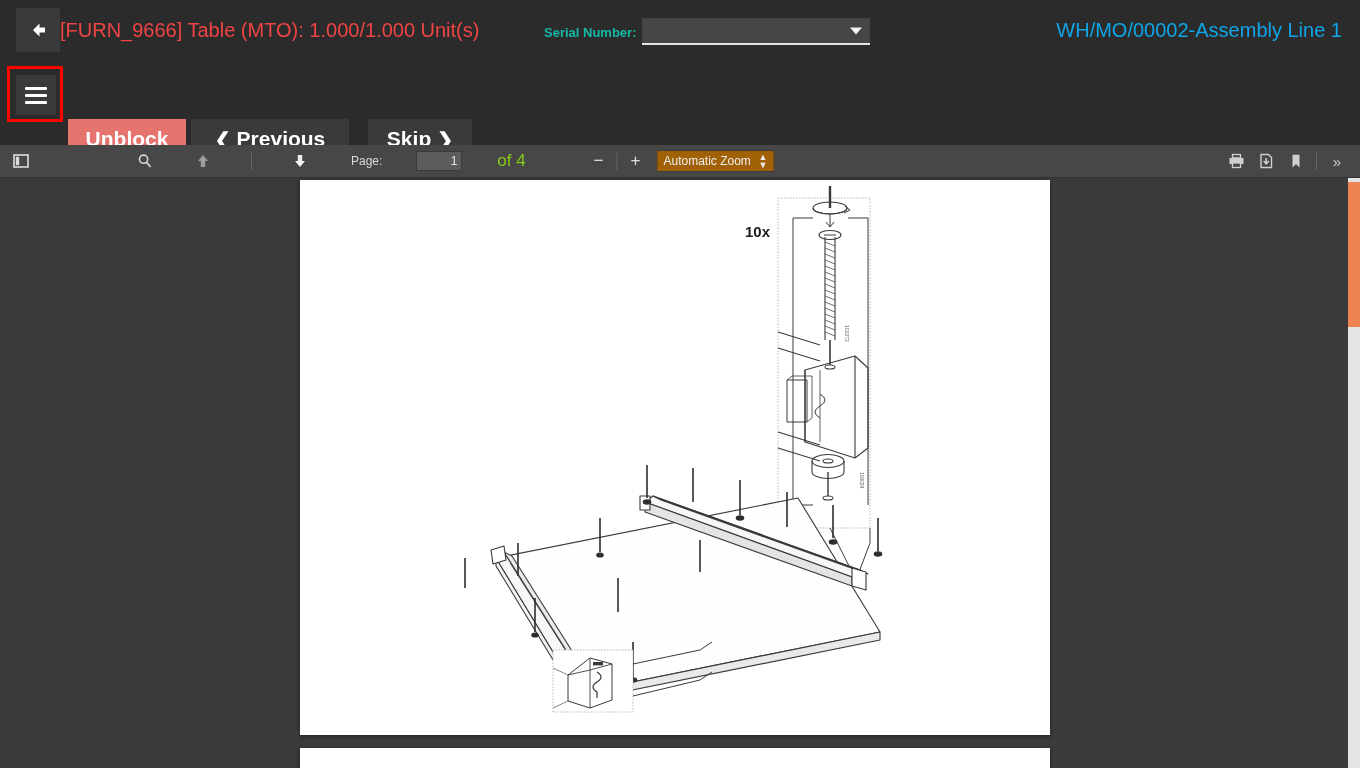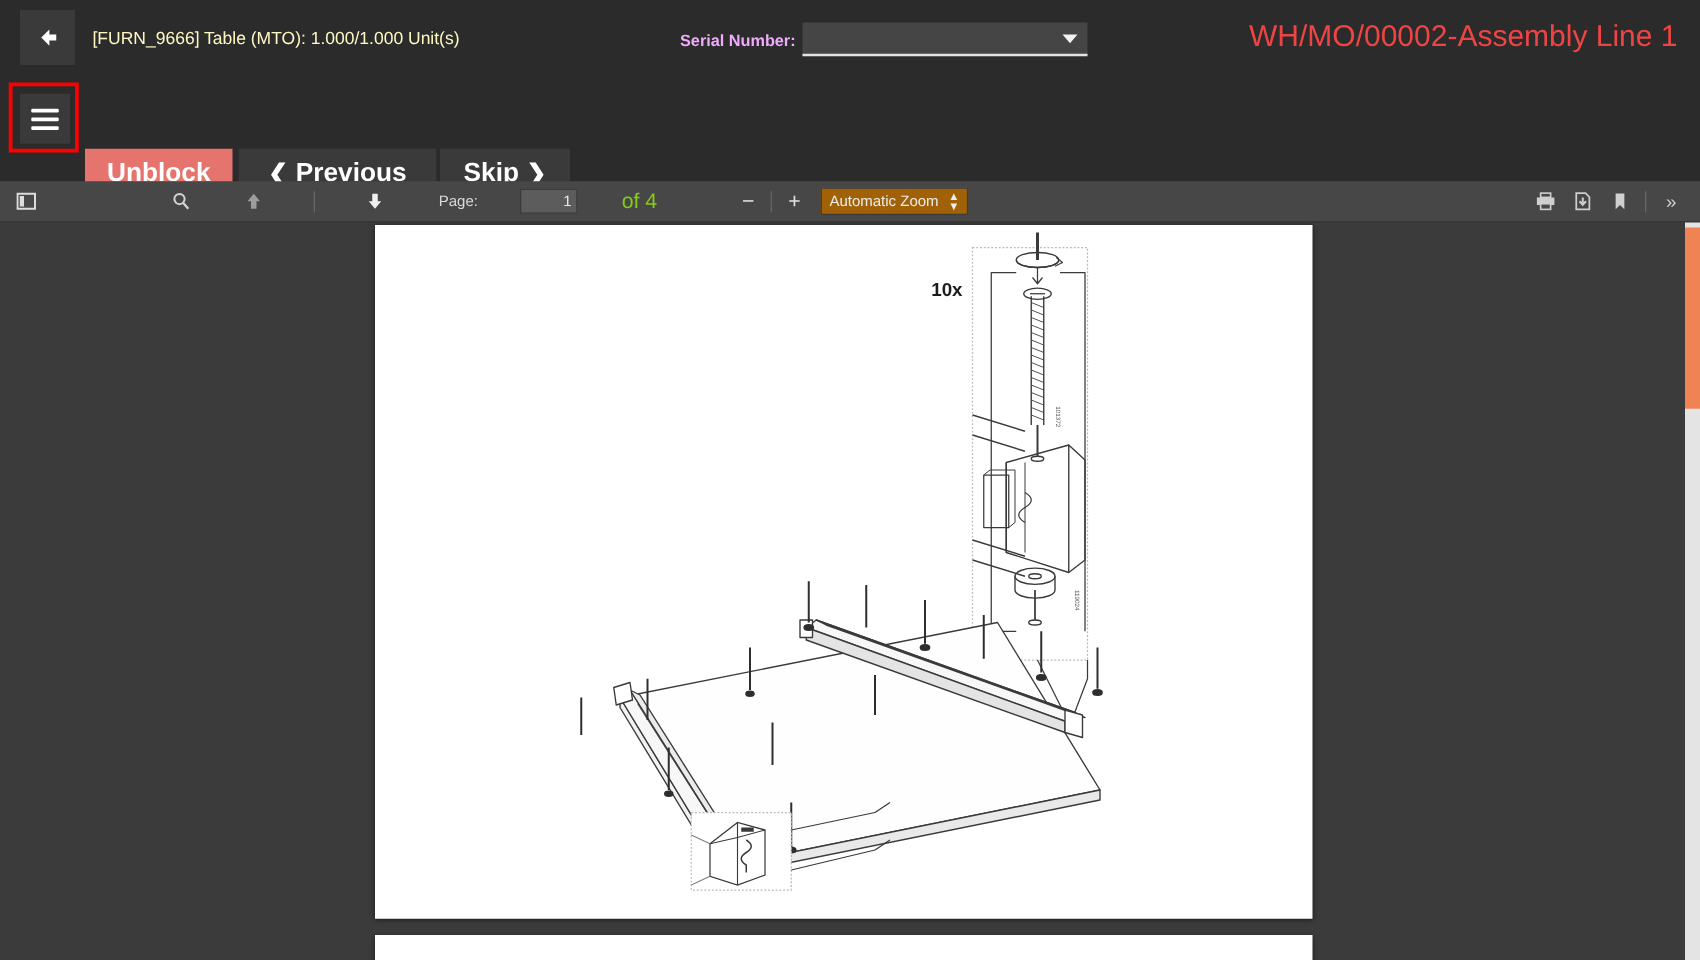--- a/index.html
+++ b/index.html
@@ -22,32 +22,31 @@
   .back-btn {
     width: 44px; height: 44px;
     margin-left: 16px;
     background: #3a3a3a;
     display: flex; align-items: center; justify-content: center;
     cursor: pointer;
     flex: 0 0 auto;
   }
   .back-btn svg { display: block; }
   .wo-title {
-    margin-left: 14px;
-    color: #fef9c3;
-    font-size: 14px;
+    color: #ef4444;
+    font-size: 20px;
     white-space: nowrap;
     flex: 0 0 auto;
   }
   .serial-wrap {
     position: absolute; left: 544px; top: 18px;
     display: flex; align-items: flex-end;
   }
   .serial-label {
-    color: #f0abfc;
+    color: #14b8a6;
     font-size: 13px; font-weight: bold;
     padding-bottom: 5px;
     white-space: nowrap;
   }
   .serial-select {
     margin-left: 6px;
     width: 228px; height: 27px;
     background: #454545;
     border: none;
     border-bottom: 2px solid #e3e3e3;
@@ -63,22 +62,22 @@
     position: absolute; right: 8px; top: 50%;
     transform: translateY(-50%);
     width: 0; height: 0;
     border-left: 6px solid transparent;
     border-right: 6px solid transparent;
     border-top: 7px solid #f2f2f2;
   }
   .mo-ref {
     position: absolute; right: 18px; top: 50%;
     transform: translateY(-50%);
-    color: #ef4444;
-    font-size: 24px;
+    color: #0ea5e9;
+    font-size: 20px;
     white-space: nowrap;
   }
 
   
   .action-bar {
     position: absolute; left: 0; top: 60px;
     width: 1360px; height: 85px;
     background: #2b2b2b;
   }
   .hl-box {
@@ -108,21 +107,21 @@
     font-size: 21px; font-weight: bold;
     display: flex; align-items: center; justify-content: center;
     gap: 6px;
     cursor: pointer;
     padding: 0 22px;
     white-space: nowrap;
     margin-top: 44px;
   }
   .act-btn.unblock { left: 68px; background: #e5736e; width: 118px; padding: 0; }
   .act-btn.prev    { left: 191px; width: 158px; }
-  .act-btn.skip    { left: 352px; width: 104px; text-decoration: underline; }
+  .act-btn.skip    { left: 368px; width: 104px; text-decoration: underline; }
   .chev {
     display: inline-block;
     font-size: 19px; font-weight: bold;
     line-height: 1;
   }
 
   
   .pdf-toolbar {
     position: absolute; left: 0; top: 145px;
     width: 1360px; height: 33px;

